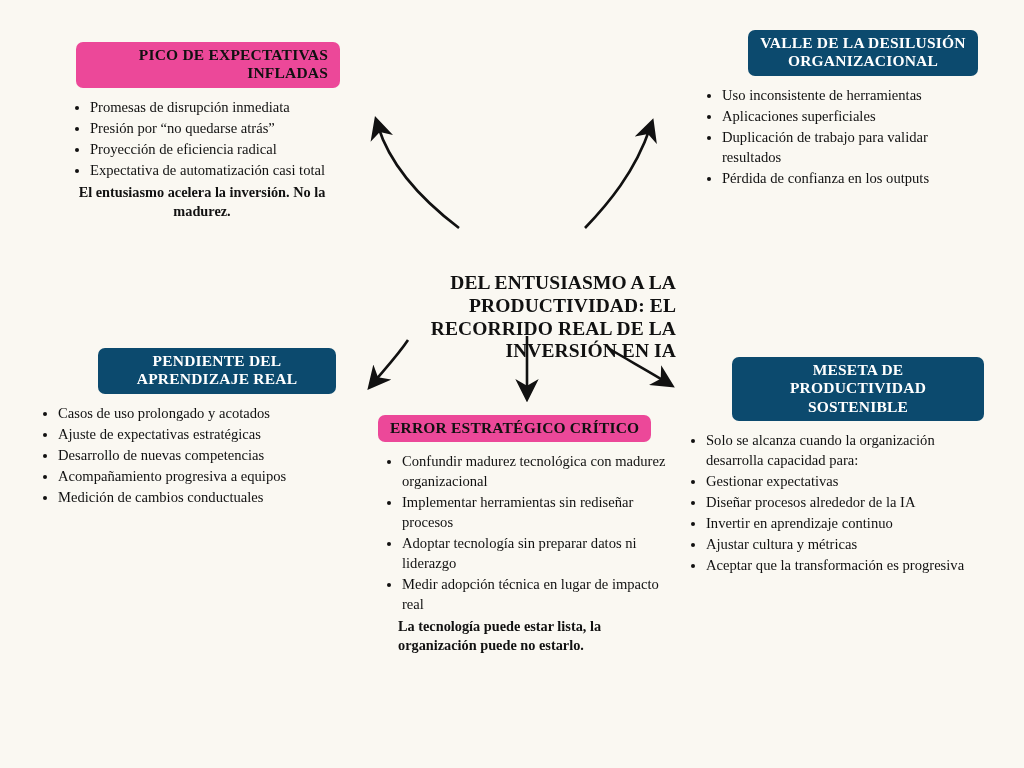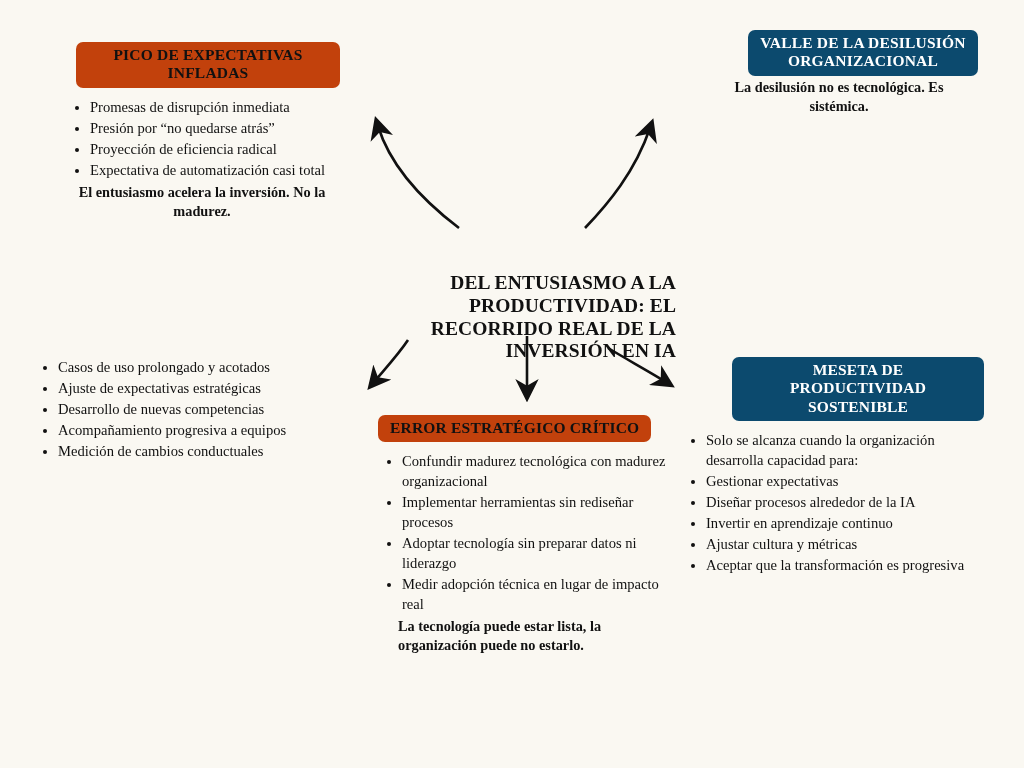--- a/index.html
+++ b/index.html
@@ -36,22 +36,23 @@
     display: inline-block;
     padding: 4px 12px 5px 12px;
     border-radius: 7px;
     font-weight: bold;
     font-size: 15.5px;
     line-height: 1.18;
     letter-spacing: 0.2px;
     text-align: center;
   }
   .chip.orange {
-    background: #c2410c;
+    background: #ec4899;
     color: #111111;
+    text-align: right;
   }
   .chip.crimson {
     background: #0c4a6e;
     color: #ffffff;
     margin-left: 48px;
   }
 
   ul.bullets {
     margin: 10px 0 0 0;
     padding-left: 22px;
@@ -138,24 +139,32 @@
       <li>Proyección de eficiencia radical</li>
       <li>Expectativa de automatización casi total</li>
     </ul>
     <div class="note">El entusiasmo acelera la inversión. No la madurez.</div>
   </div>
 
   <div class="node" id="node-valle">
     <div class="chip-wrap">
       <span class="chip crimson">VALLE DE LA DESILUSIÓN ORGANIZACIONAL</span>
     </div>
-    <div class="note">La desilusión no es tecnológica. Es sistémica.</div>
+    <ul class="bullets">
+      <li>Uso inconsistente de herramientas</li>
+      <li>Aplicaciones superficiales</li>
+      <li>Duplicación de trabajo para validar resultados</li>
+      <li>Pérdida de confianza en los outputs</li>
+    </ul>
   </div>
 
   <div class="node" id="node-pendiente">
+    <div class="chip-wrap">
+      <span class="chip crimson">PENDIENTE DEL APRENDIZAJE REAL</span>
+    </div>
     <ul class="bullets">
       <li>Casos de uso prolongado y acotados</li>
       <li>Ajuste de expectativas estratégicas</li>
       <li>Desarrollo de nuevas competencias</li>
       <li>Acompañamiento progresiva a equipos</li>
       <li>Medición de cambios conductuales</li>
     </ul>
   </div>
 
   <div class="node" id="node-meseta">

